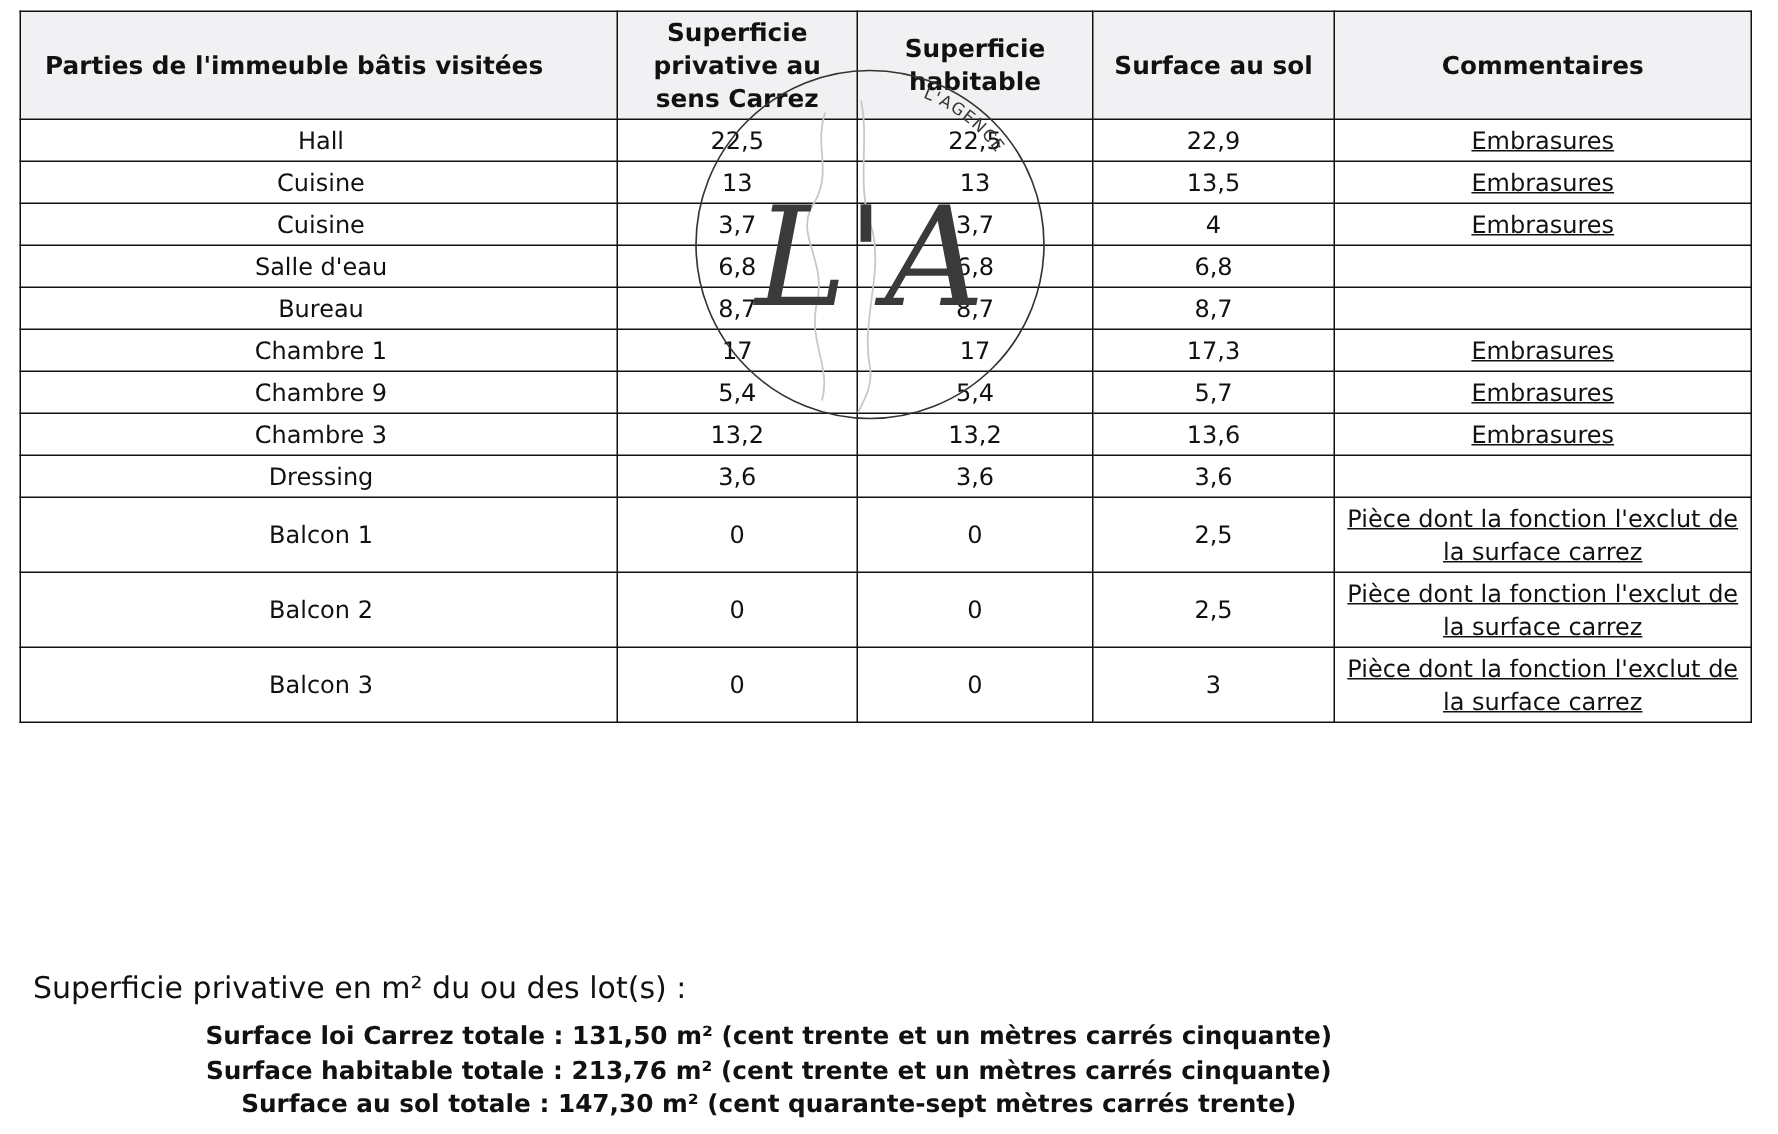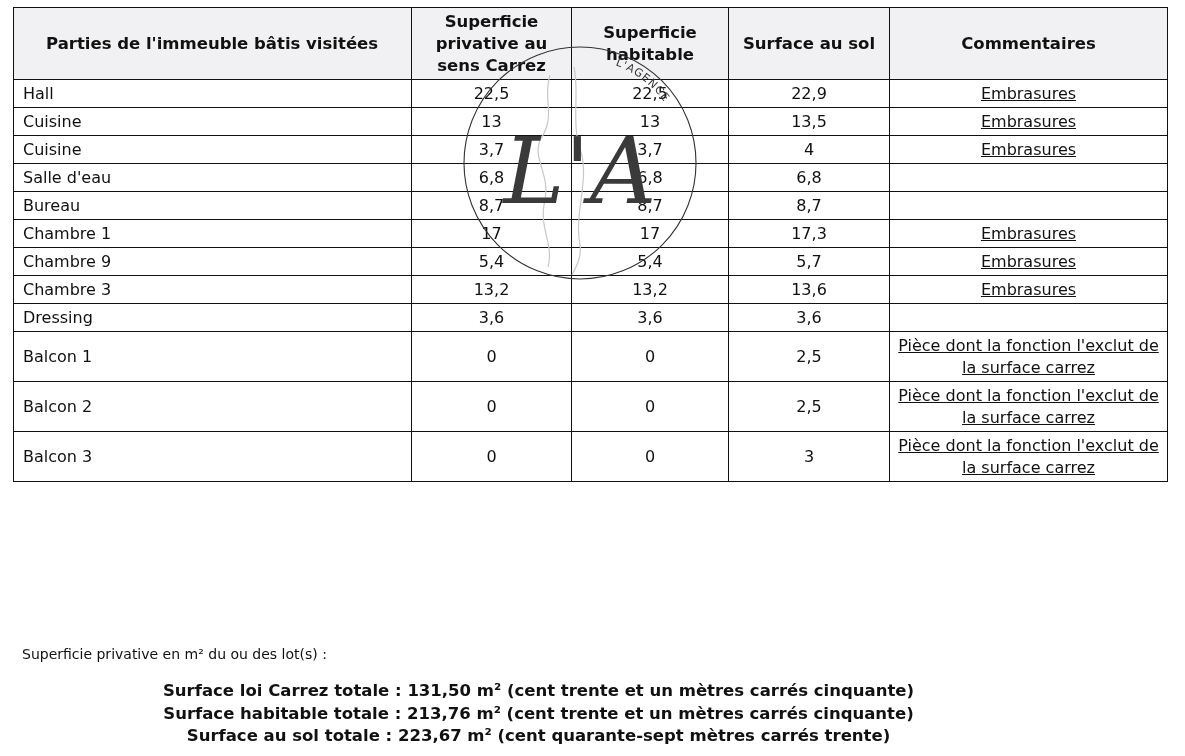--- a/index.html
+++ b/index.html
@@ -23,38 +23,38 @@
       line-height: 21px;
     }
     table.surf th {
       background: #f1f1f3;
       font-weight: bold;
       text-align: center;
       height: 71px;
       font-size: 16.5px;
       line-height: 22px;
     }
-    table.surf th.first { text-align: left; padding-left: 32px; }
+    table.surf th.first { text-align: left; padding-left: 16px; }
     table.surf td { height: 27px; text-align: center; }
-    table.surf td.name { text-align: left; padding-left: 9px; }
+    table.surf td.name { text-align: center; padding-left: 9px; }
     table.surf tr.tall td { height: 49px; }
     table.surf td.comment { font-size: 16px; line-height: 22px; text-decoration: underline; }
 
     .watermark {
       position: absolute; left: 462px; top: 45px;
       width: 236px; height: 236px; pointer-events: none;
     }
 
     .footer-intro {
       position: absolute; left: 22px; top: 646px;
-      font-size: 14px;
+      font-size: 20px;
     }
     .totals {
       position: absolute; left: 0; top: 680px; width: 1025px;
-      text-align: center; font-weight: bold; font-size: 16.5px; line-height: 22.5px; margin-left: 26px;
+      text-align: center; font-weight: bold; font-size: 16.5px; line-height: 22.5px;
     }
     .totals div { margin-left: 0; }
   </style>
 </head>
 <body>
 
 <div class="faint-mark">© FirePhoto.com</div>
 
 <table class="surf">
   <colgroup>
@@ -171,14 +171,14 @@
   <text font-family="DejaVu Sans, sans-serif" font-size="11" fill="#333" letter-spacing="1">
     <textPath href="#arcpath" startOffset="22%">L'AGENCE</textPath>
   </text>
   <text x="118" y="158" text-anchor="middle" font-family="DejaVu Serif, serif" font-style="italic" font-size="92" fill="#3a3a3a">L'A</text>
 </svg>
 
 <div class="footer-intro">Superficie privative en m² du ou des lot(s) :</div>
 <div class="totals">
   <div>Surface loi Carrez totale : 131,50 m² (cent trente et un mètres carrés cinquante)</div>
   <div>Surface habitable totale : 213,76 m² (cent trente et un mètres carrés cinquante)</div>
-  <div>Surface au sol totale : 223,67 m² (cent quarante-sept mètres carrés trente)</div>
+  <div>Surface au sol totale : 147,30 m² (cent quarante-sept mètres carrés trente)</div>
 </div>
 
 </body></html>

